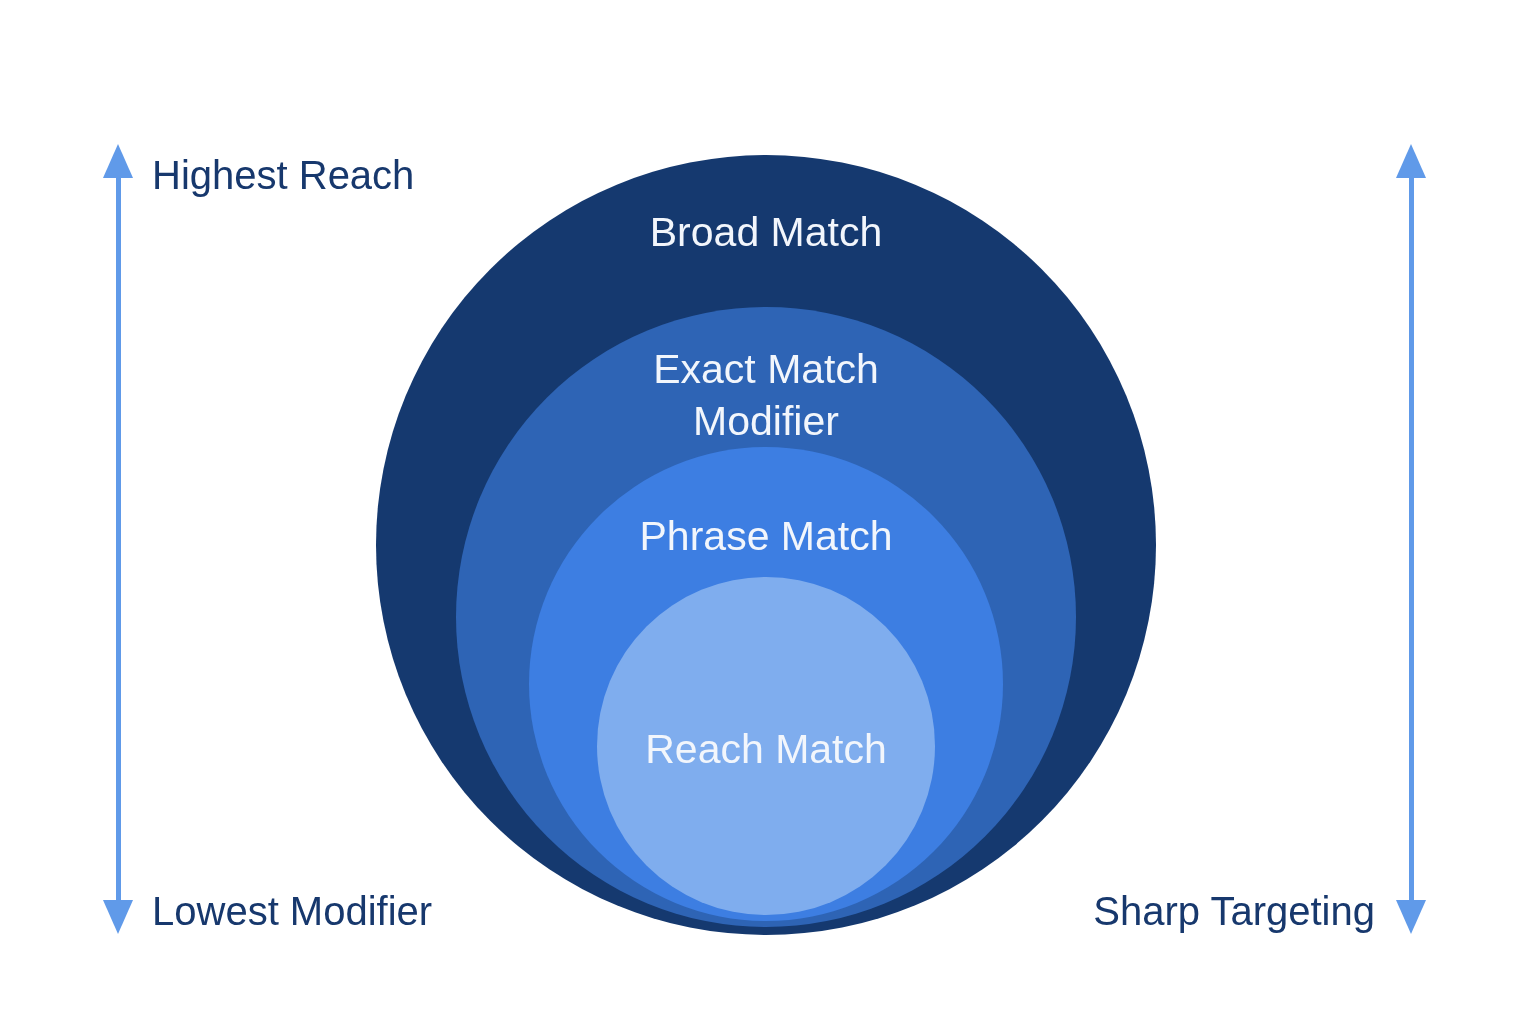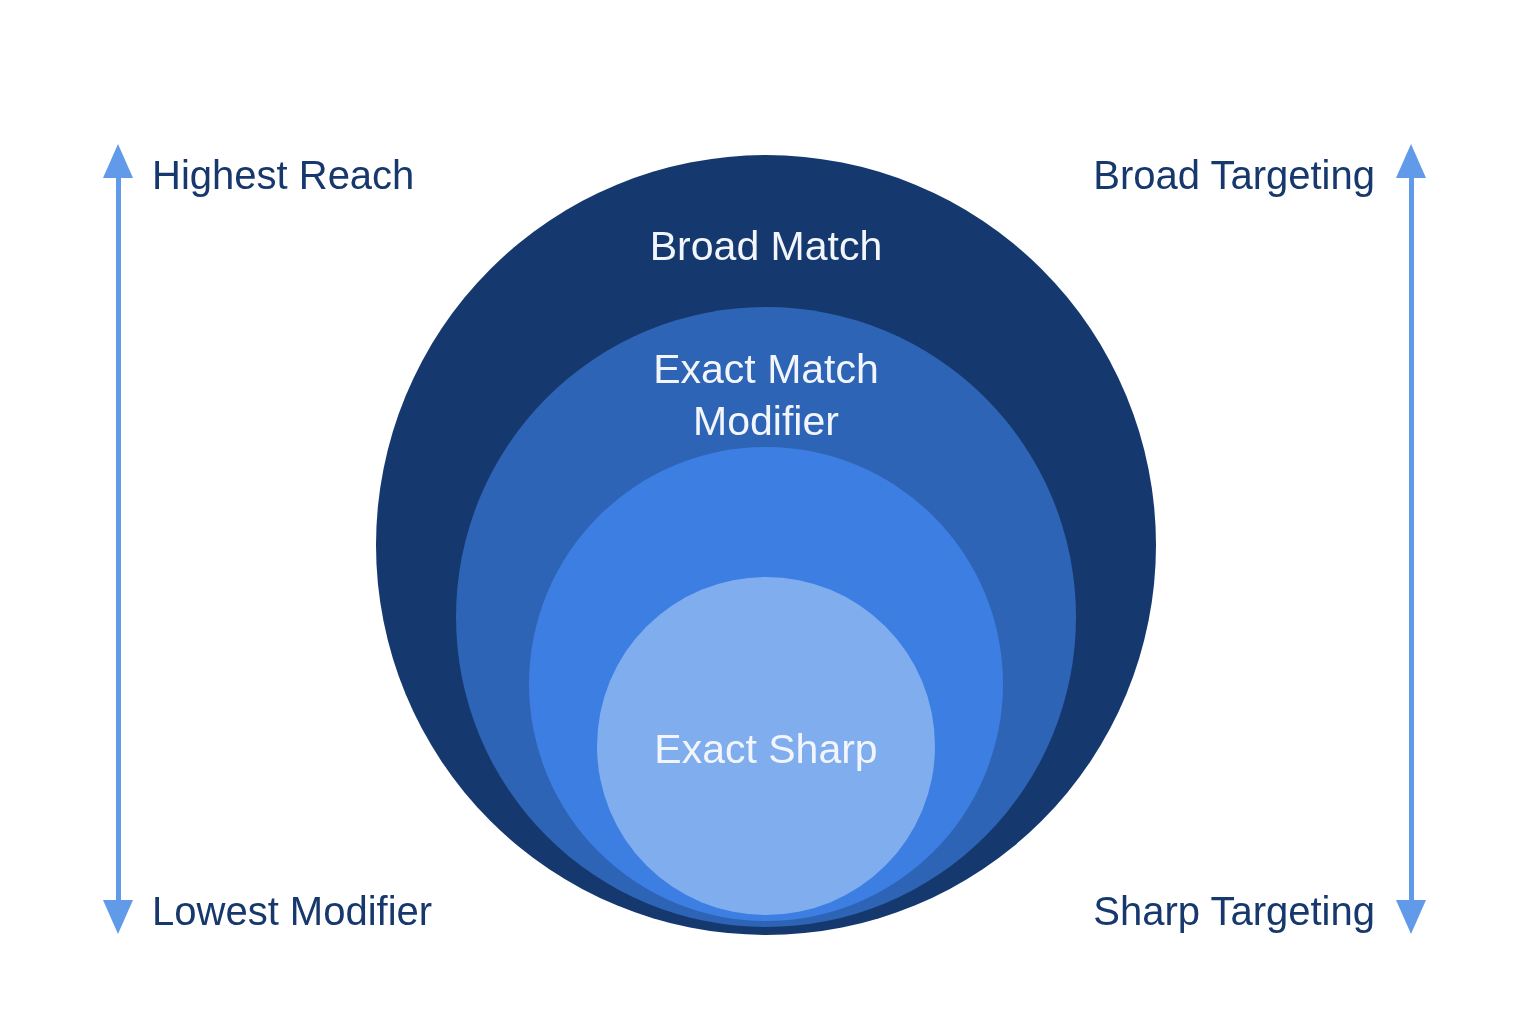--- a/index.html
+++ b/index.html
@@ -18,21 +18,21 @@
   .ring-2{left:529px;top:403px;width:474px;height:474px;background:#3d7ee2;}
   .ring-3{left:597px;top:533px;width:338px;height:338px;background:#7fadee;}
   
   .ring-label{
     position:absolute;
     left:766px;transform:translateX(-50%);
     color:#f2f6fc;
     font-size:41px;line-height:52px;
     text-align:center;white-space:nowrap;
   }
-  .rl-0{top:176px;text-align:center;}
+  .rl-0{top:162px;text-align:center;}
   .rl-1{top:299px;width:320px;white-space:normal;}
   .rl-2{top:466px;}
   .rl-3{top:679px;}
   
   .scale-label{
     position:absolute;
     color:#17386d;
     font-size:40px;line-height:48px;
     white-space:nowrap;
   }
@@ -65,25 +65,25 @@
   </div>
 
   <div class="arrow arrow-right">
     <div class="head up"></div>
     <div class="shaft"></div>
     <div class="head down"></div>
   </div>
 
   <div class="scale-label sl-tl">Highest Reach</div>
   <div class="scale-label sl-bl">Lowest Modifier</div>
-  <div class="scale-label sl-tr">Broad Targeting</div>
   <div class="scale-label sl-br">Sharp Targeting</div>
 
   <div class="ring ring-0"></div>
   <div class="ring ring-1"></div>
   <div class="ring ring-2"></div>
   <div class="ring ring-3"></div>
 
   <div class="ring-label rl-0">Broad Match</div>
   <div class="ring-label rl-1">Exact Match Modifier</div>
-  <div class="ring-label rl-3">Exact Sharp</div>
+  <div class="ring-label rl-2">Phrase Match</div>
+  <div class="ring-label rl-3">Reach Match</div>
 
 </div>
 
 </body></html>

